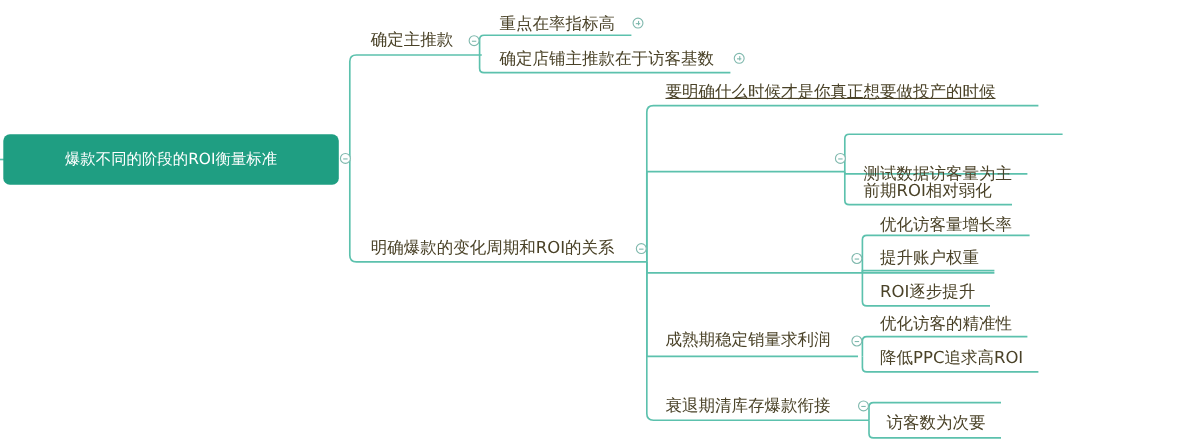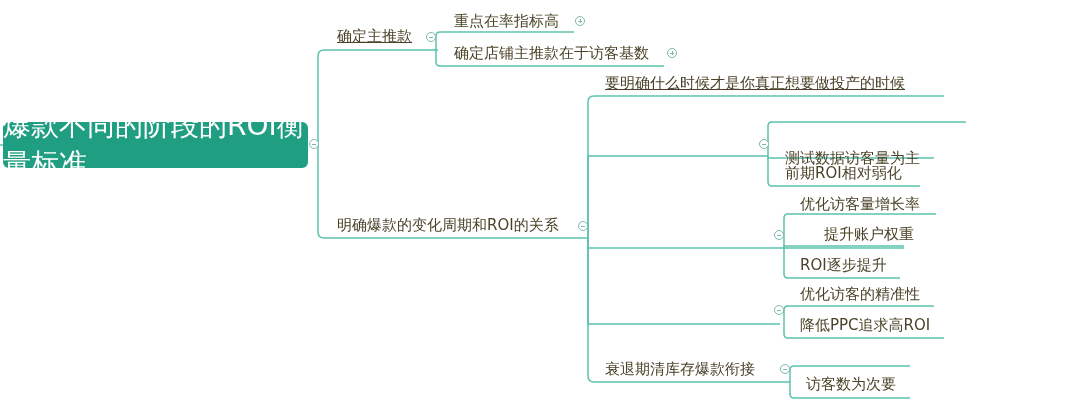--- a/index.html
+++ b/index.html
@@ -2,21 +2,21 @@
 <html><head>
 <meta charset="utf-8">
 <style>
   html, body { margin: 0; padding: 0; background: #ffffff; }
   body { width: 1080px; height: 405px; position: relative; overflow: hidden;
          font-family: "DejaVu Sans", "Liberation Sans", sans-serif; }
   .canvas { position: absolute; left: 0; top: 0; width: 1080px; height: 405px; }
   svg.lines { position: absolute; left: 0; top: 0; }
   .node { position: absolute; white-space: nowrap; color: #4a4228; font-size: 15px; line-height: 20px; }
   .root { position: absolute; left: 3px; top: 122px; width: 305px; height: 46px;
-          background: #1f9e82; border-radius: 6px; color: #ffffff; font-size: 28px;
+          background: #1f9e82; border-radius: 6px; color: #ffffff; font-size: 14px;
           display: flex; align-items: center; justify-content: center; }
   .toggle { position: absolute; width: 8px; height: 8px; border: 1px solid #7fb8ad;
             border-radius: 50%; background: #fff; box-sizing: content-box; }
   .toggle::after { content: ""; position: absolute; left: 2px; right: 2px; top: 3.5px; height: 1px; background: #7fb8ad; }
   .toggle.plus::before { content: ""; position: absolute; top: 2px; bottom: 2px; left: 3.5px; width: 1px; background: #7fb8ad; }
 </style>
 </head>
 <body>
 
 <div class="canvas">
@@ -51,21 +51,21 @@
       <path d="M790 382 L790 370 Q790 366 794 366 L910 366"></path>
       <path d="M790 382 L790 394 Q790 398 794 398 L910 398"></path>
     </g>
   </svg>
 
   <div class="root">
     <span>爆款不同的阶段的ROI衡量标准</span>
   </div>
   <span class="toggle" style="left:309px;top:139px;"></span>
 
-  <div class="node" style="left:337px;top:26px;text-decoration:underline;">
+  <div class="node" style="left:337px;top:26px;">
     <span>确定主推款</span>
   </div>
   <span class="toggle" style="left:426px;top:32px;"></span>
 
   <div class="node" style="left:454px;top:11px;">
     <span>重点在率指标高</span>
   </div>
   <span class="toggle plus" style="left:575px;top:16px;"></span>
 
   <div class="node" style="left:454px;top:43px;">
@@ -81,23 +81,26 @@
   <div class="node" style="left:605px;top:73px;text-decoration:underline;">
     <span>要明确什么时候才是你真正想要做投产的时候</span>
   </div>
 
   <span class="toggle" style="left:759px;top:139px;"></span>
   <div class="node" style="left:785px;top:148px;"><span>测试数据访客量为主</span></div>
   <div class="node" style="left:785px;top:163px;"><span>前期ROI相对弱化</span></div>
 
   <span class="toggle" style="left:774px;top:230px;"></span>
   <div class="node" style="left:800px;top:194px;"><span>优化访客量增长率</span></div>
-  <div class="node" style="left:800px;top:224px;margin-left:24px;"><span>提升账户权重</span></div>
+  <div class="node" style="left:800px;top:224px;"><span>提升账户权重</span></div>
   <div class="node" style="left:800px;top:255px;"><span>ROI逐步提升</span></div>
 
+  <div class="node" style="left:605px;top:299px;">
+    <span>成熟期稳定销量求利润</span>
+  </div>
   <span class="toggle" style="left:774px;top:305px;"></span>
   <div class="node" style="left:800px;top:284px;"><span>优化访客的精准性</span></div>
   <div class="node" style="left:800px;top:315px;"><span>降低PPC追求高ROI</span></div>
 
   <div class="node" style="left:605px;top:359px;">
     <span>衰退期清库存爆款衔接</span>
   </div>
   <span class="toggle" style="left:780px;top:364px;"></span>
   <div class="node" style="left:806px;top:374px;"><span>访客数为次要</span></div>
 </div>

